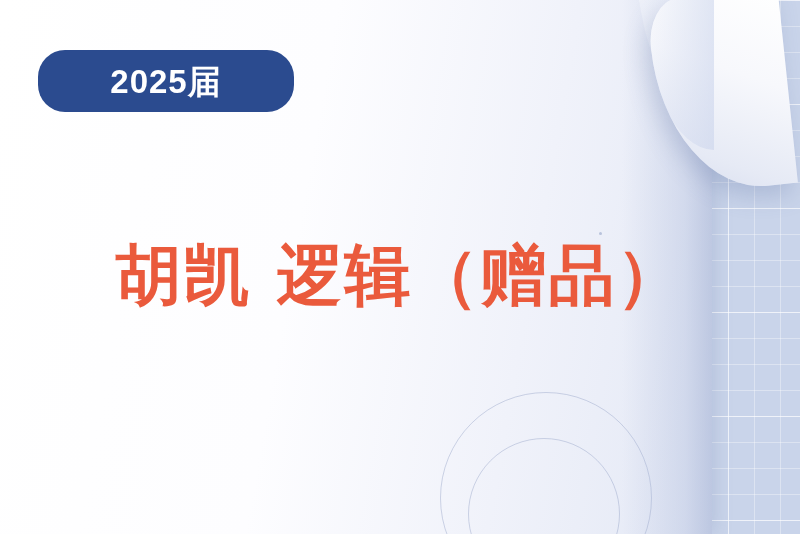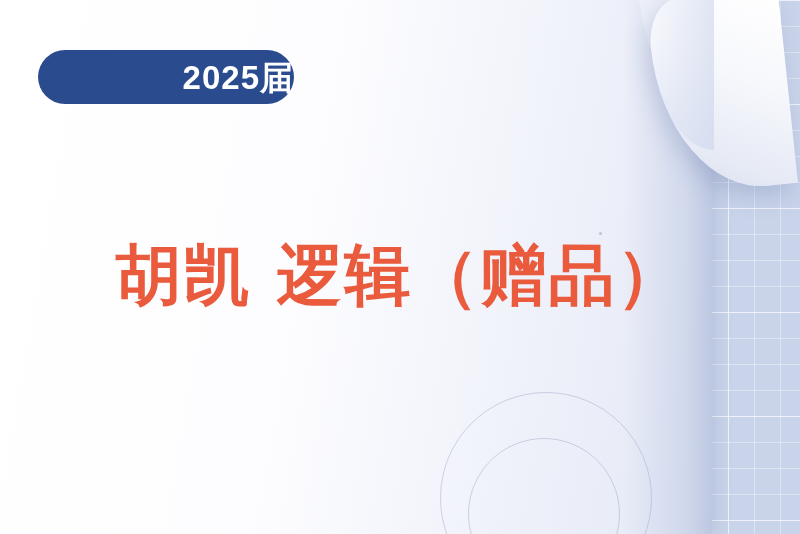--- a/index.html
+++ b/index.html
@@ -118,26 +118,26 @@
     background: rgba(150,165,200,0.6);
     right: 110px;
     top: 232px;
   }
   
   .badge {
     position: absolute;
     left: 38px;
     top: 50px;
     width: 256px;
-    height: 54px;
+    height: 62px;
     border-radius: 27px;
     background: #2b4b8f;
     display: flex;
     align-items: center;
-    justify-content: flex-end;
+    justify-content: center;
   }
   .badge-text {
     color: #ffffff;
     font-size: 33px;
     font-weight: bold;
     letter-spacing: 1px;
     line-height: 1;
   }
   
   .title {

